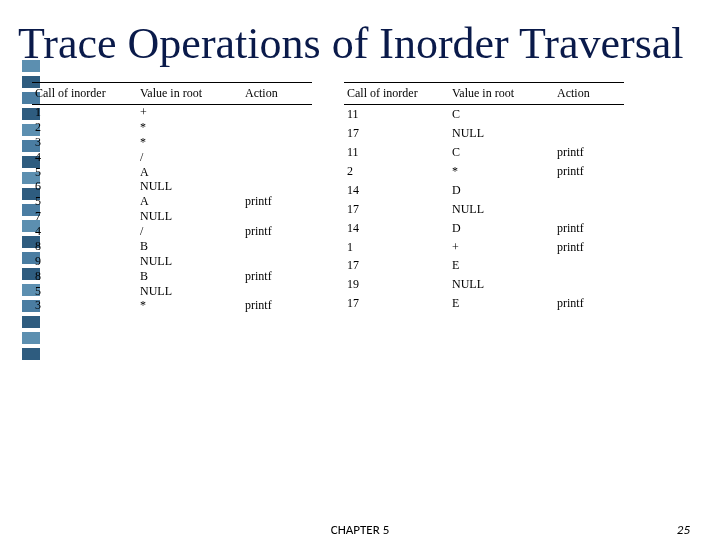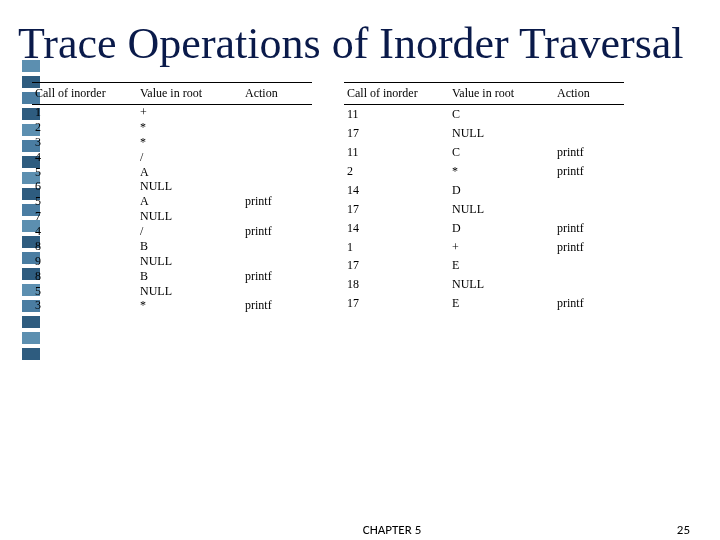--- a/index.html
+++ b/index.html
@@ -45,22 +45,22 @@
   th, td { text-align: left; padding: 0 3px; line-height: 1.24; font-weight: normal; }
   thead th { border-top: 1px solid #000; border-bottom: 1px solid #000; font-weight: normal; height: 22px; }
   .footer {
     position: absolute;
     bottom: 18px;
     left: 0;
     width: 720px;
     font-family: Calibri, Arial, sans-serif;
     font-size: 13px;
   }
-  .chapter { position: absolute; left: 50%; transform: translateX(-50%); margin-left: 32px; }
-  .pagenum { position: absolute; right: 30px; }
+  .chapter { position: absolute; left: 50%; transform: translateX(-50%); }
+  .pagenum { position: absolute; right: 30px; font-style: italic; }
 </style>
 </head>
 <body>
 
 <div class="sidebar-deco">
   <div class="sq1"></div>
     <div class="sq2"></div>
     <div class="sq3"></div>
   <div class="sq2"></div>
     <div class="sq1"></div>
@@ -212,21 +212,21 @@
           <td>1</td>
           <td>+</td>
           <td>printf</td>
         </tr>
         <tr>
           <td>17</td>
           <td>E</td>
           <td></td>
         </tr>
         <tr>
-          <td>18</td>
+          <td>19</td>
           <td>NULL</td>
           <td></td>
         </tr>
         <tr>
           <td>17</td>
           <td>E</td>
           <td>printf</td>
         </tr>
       </tbody>
   </table>

